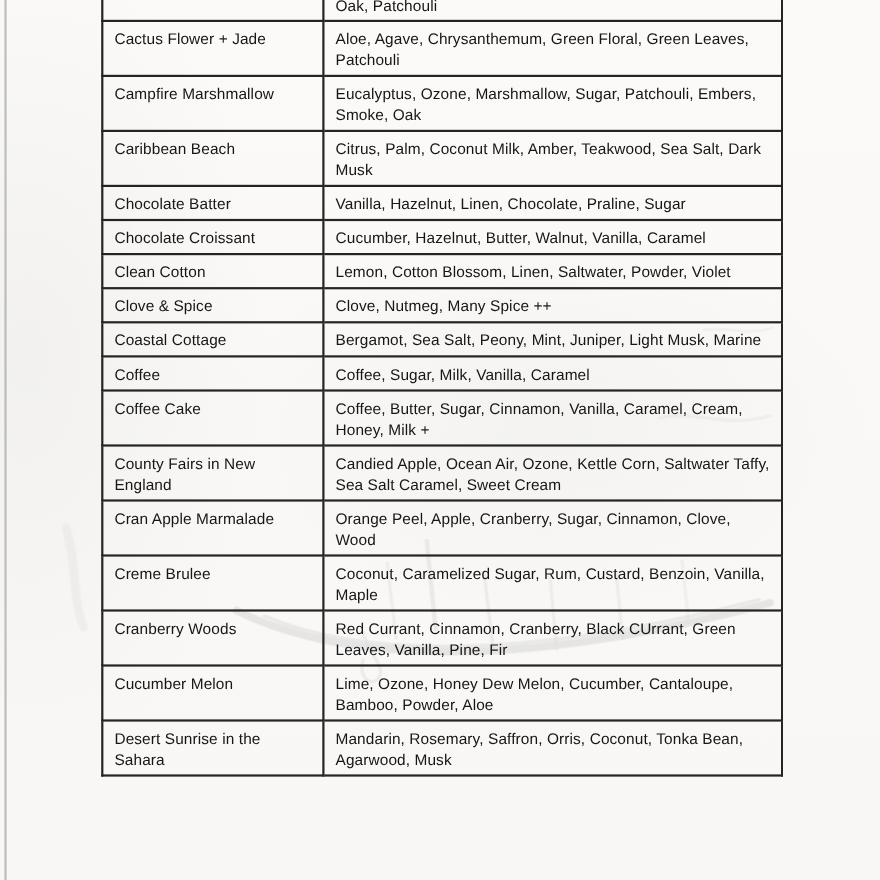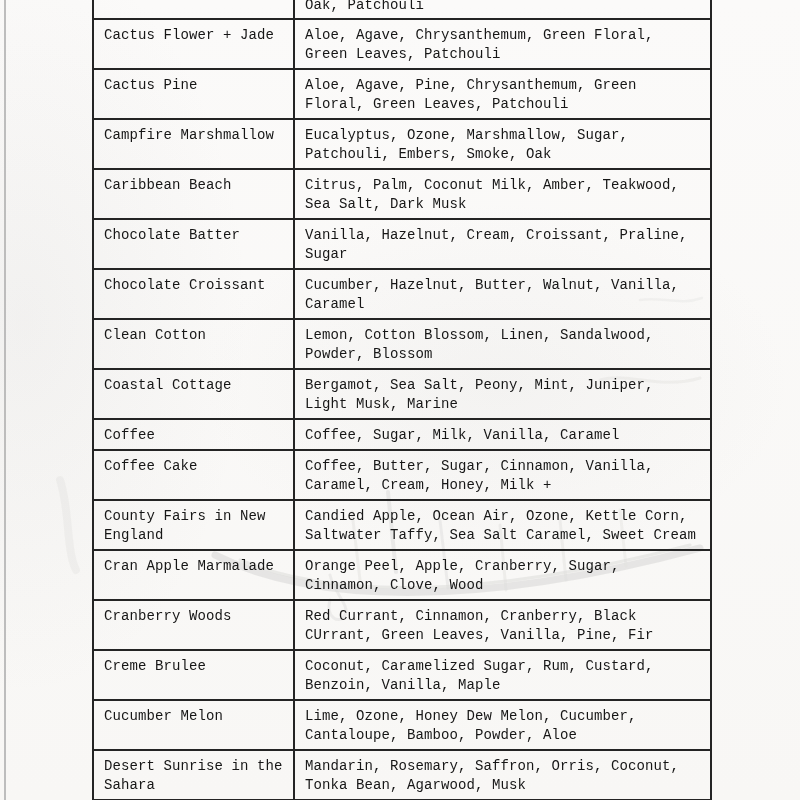--- a/index.html
+++ b/index.html
@@ -9,21 +9,21 @@
   }
   .page {
     position: relative;
     width: 800px;
     height: 800px;
     overflow: hidden;
     background:
       radial-gradient(ellipse 420px 260px at 62% 48%, rgba(190,190,188,0.10), rgba(0,0,0,0) 70%),
       radial-gradient(ellipse 300px 500px at 3% 40%, rgba(170,170,170,0.10), rgba(0,0,0,0) 75%),
       linear-gradient(#fbfaf9, #f8f7f5);
-    font-family: Liberation Mono, monospace;
+    font-family: Liberation Sans, sans-serif;
     color: #161616;
   }
   
   .edge-line {
     position: absolute;
     left: 4px;
     top: 0;
     width: 2px;
     height: 800px;
     background: #b3b3b3;
@@ -103,42 +103,42 @@
 
         <tr class="h48">
           <td class="name-cell"></td>
           <td class="notes-cell valign-bottom">Oak, Patchouli</td>
         </tr>
         <tr class="h48">
           <td class="name-cell">Cactus Flower + Jade</td>
           <td class="notes-cell">Aloe, Agave, Chrysanthemum, Green Floral, Green Leaves, Patchouli</td>
         </tr>
         <tr class="h48">
-          <td class="name-cell">Cactus Pine</td>
-          <td class="notes-cell">Aloe, Agave, Pine, Chrysanthemum, Green Floral, Green Leaves, Patchouli</td>
-        </tr>
-        <tr class="h48">
           <td class="name-cell">Campfire Marshmallow</td>
           <td class="notes-cell">Eucalyptus, Ozone, Marshmallow, Sugar, Patchouli, Embers, Smoke, Oak</td>
         </tr>
         <tr class="h48">
           <td class="name-cell">Caribbean Beach</td>
           <td class="notes-cell">Citrus, Palm, Coconut Milk, Amber, Teakwood, Sea Salt, Dark Musk</td>
         </tr>
         <tr class="h36">
           <td class="name-cell">Chocolate Batter</td>
-          <td class="notes-cell">Vanilla, Hazelnut, Cream, Croissant, Praline, Sugar</td>
+          <td class="notes-cell">Vanilla, Hazelnut, Linen, Chocolate, Praline, Sugar</td>
         </tr>
         <tr class="h30">
           <td class="name-cell">Chocolate Croissant</td>
           <td class="notes-cell">Cucumber, Hazelnut, Butter, Walnut, Vanilla, Caramel</td>
         </tr>
         <tr class="h30">
           <td class="name-cell">Clean Cotton</td>
-          <td class="notes-cell">Lemon, Cotton Blossom, Linen, Sandalwood, Powder, Blossom</td>
+          <td class="notes-cell">Lemon, Cotton Blossom, Linen, Saltwater, Powder, Violet</td>
+        </tr>
+        <tr class="h30">
+          <td class="name-cell">Clove &amp; Spice</td>
+          <td class="notes-cell">Clove, Nutmeg, Many Spice ++</td>
         </tr>
         <tr class="h29">
           <td class="name-cell">Coastal Cottage</td>
           <td class="notes-cell">Bergamot, Sea Salt, Peony, Mint, Juniper, Light Musk, Marine</td>
         </tr>
         <tr class="h29">
           <td class="name-cell">Coffee</td>
           <td class="notes-cell">Coffee, Sugar, Milk, Vanilla, Caramel</td>
         </tr>
         <tr class="h48">
@@ -147,26 +147,26 @@
         </tr>
         <tr class="h47">
           <td class="name-cell">County Fairs in New England</td>
           <td class="notes-cell">Candied Apple, Ocean Air, Ozone, Kettle Corn, Saltwater Taffy, Sea Salt Caramel, Sweet Cream</td>
         </tr>
         <tr class="h48">
           <td class="name-cell">Cran Apple Marmalade</td>
           <td class="notes-cell">Orange Peel, Apple, Cranberry, Sugar, Cinnamon, Clove, Wood</td>
         </tr>
         <tr class="h48">
+          <td class="name-cell">Creme Brulee</td>
+          <td class="notes-cell">Coconut, Caramelized Sugar, Rum, Custard, Benzoin, Vanilla, Maple</td>
+        </tr>
+        <tr class="h48">
           <td class="name-cell">Cranberry Woods</td>
           <td class="notes-cell">Red Currant, Cinnamon, Cranberry, Black CUrrant, Green Leaves, Vanilla, Pine, Fir</td>
-        </tr>
-        <tr class="h48">
-          <td class="name-cell">Creme Brulee</td>
-          <td class="notes-cell">Coconut, Caramelized Sugar, Rum, Custard, Benzoin, Vanilla, Maple</td>
         </tr>
         <tr class="h48">
           <td class="name-cell">Cucumber Melon</td>
           <td class="notes-cell">Lime, Ozone, Honey Dew Melon, Cucumber, Cantaloupe, Bamboo, Powder, Aloe</td>
         </tr>
         <tr class="h48">
           <td class="name-cell">Desert Sunrise in the Sahara</td>
           <td class="notes-cell">Mandarin, Rosemary, Saffron, Orris, Coconut, Tonka Bean, Agarwood, Musk</td>
         </tr>
 

